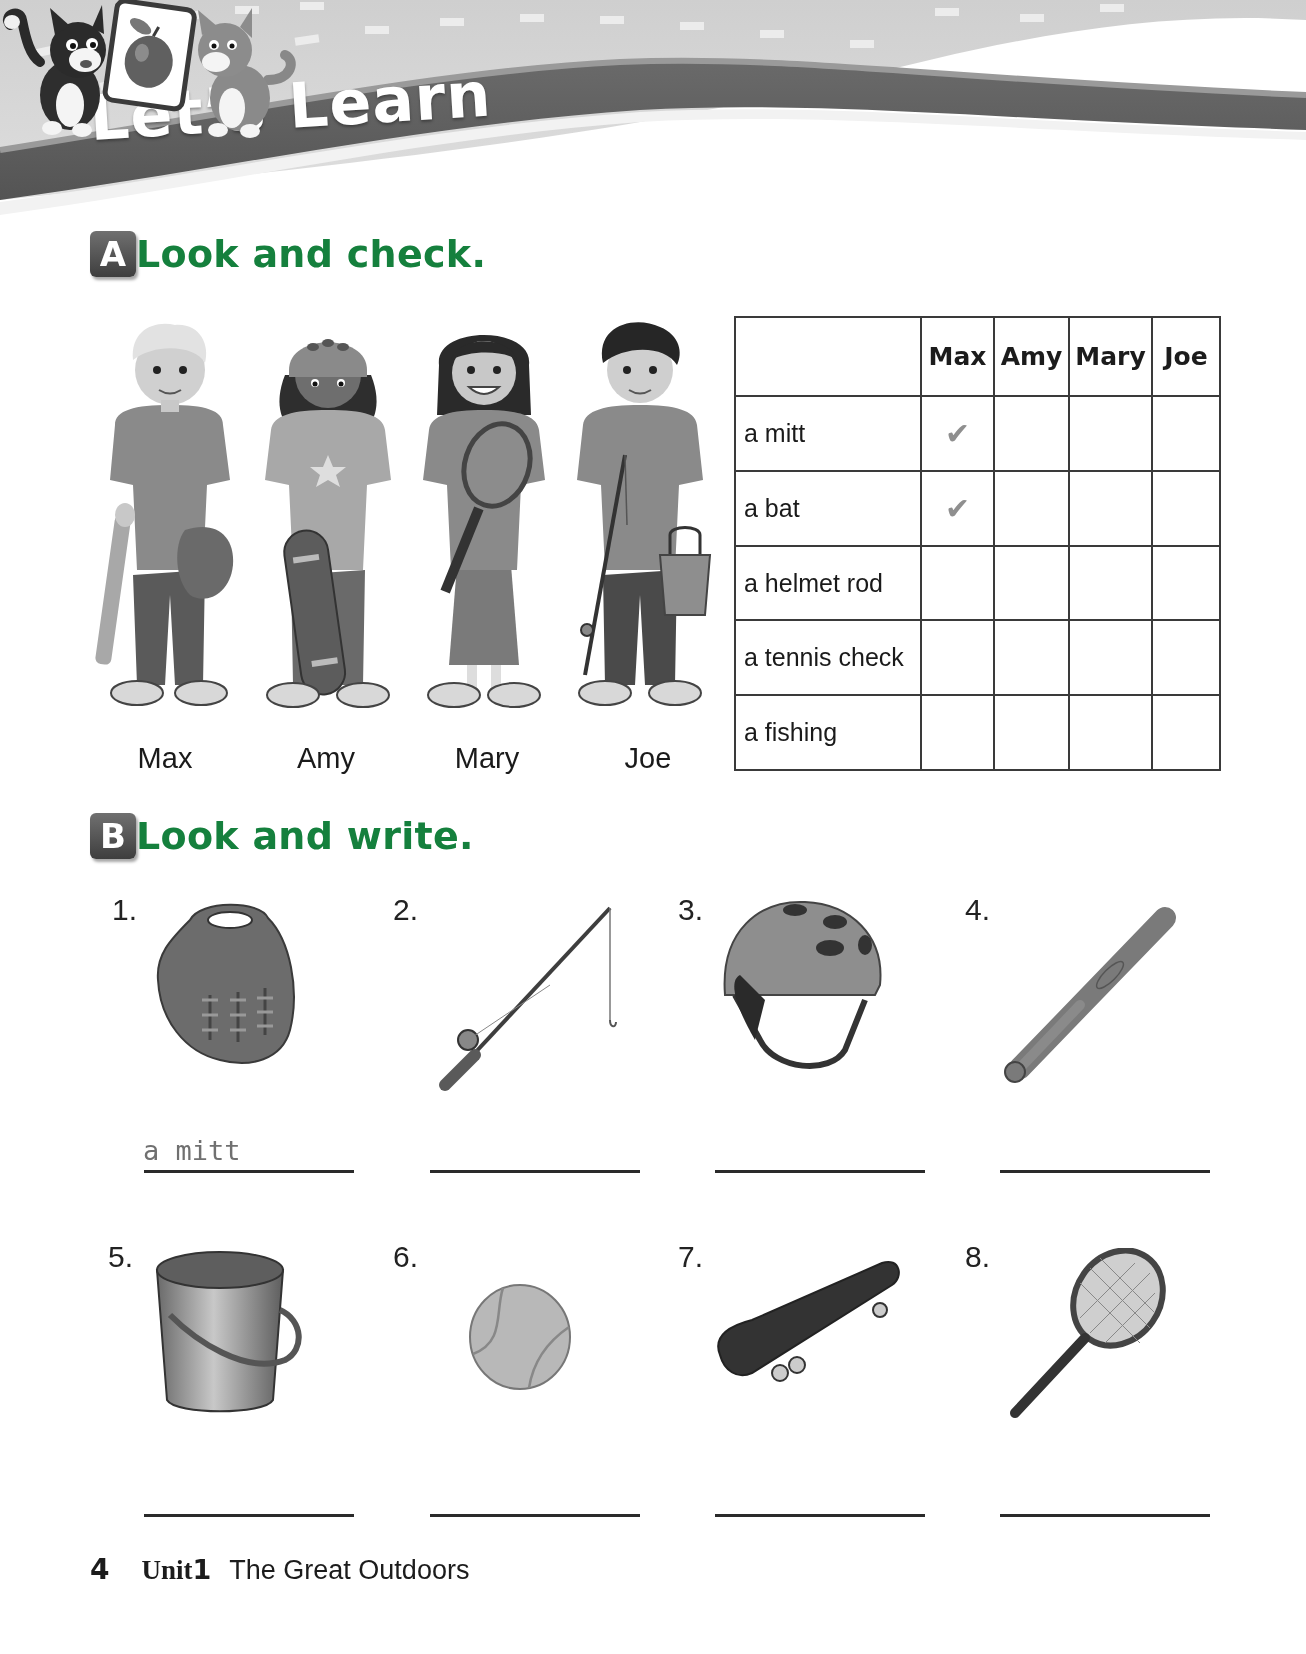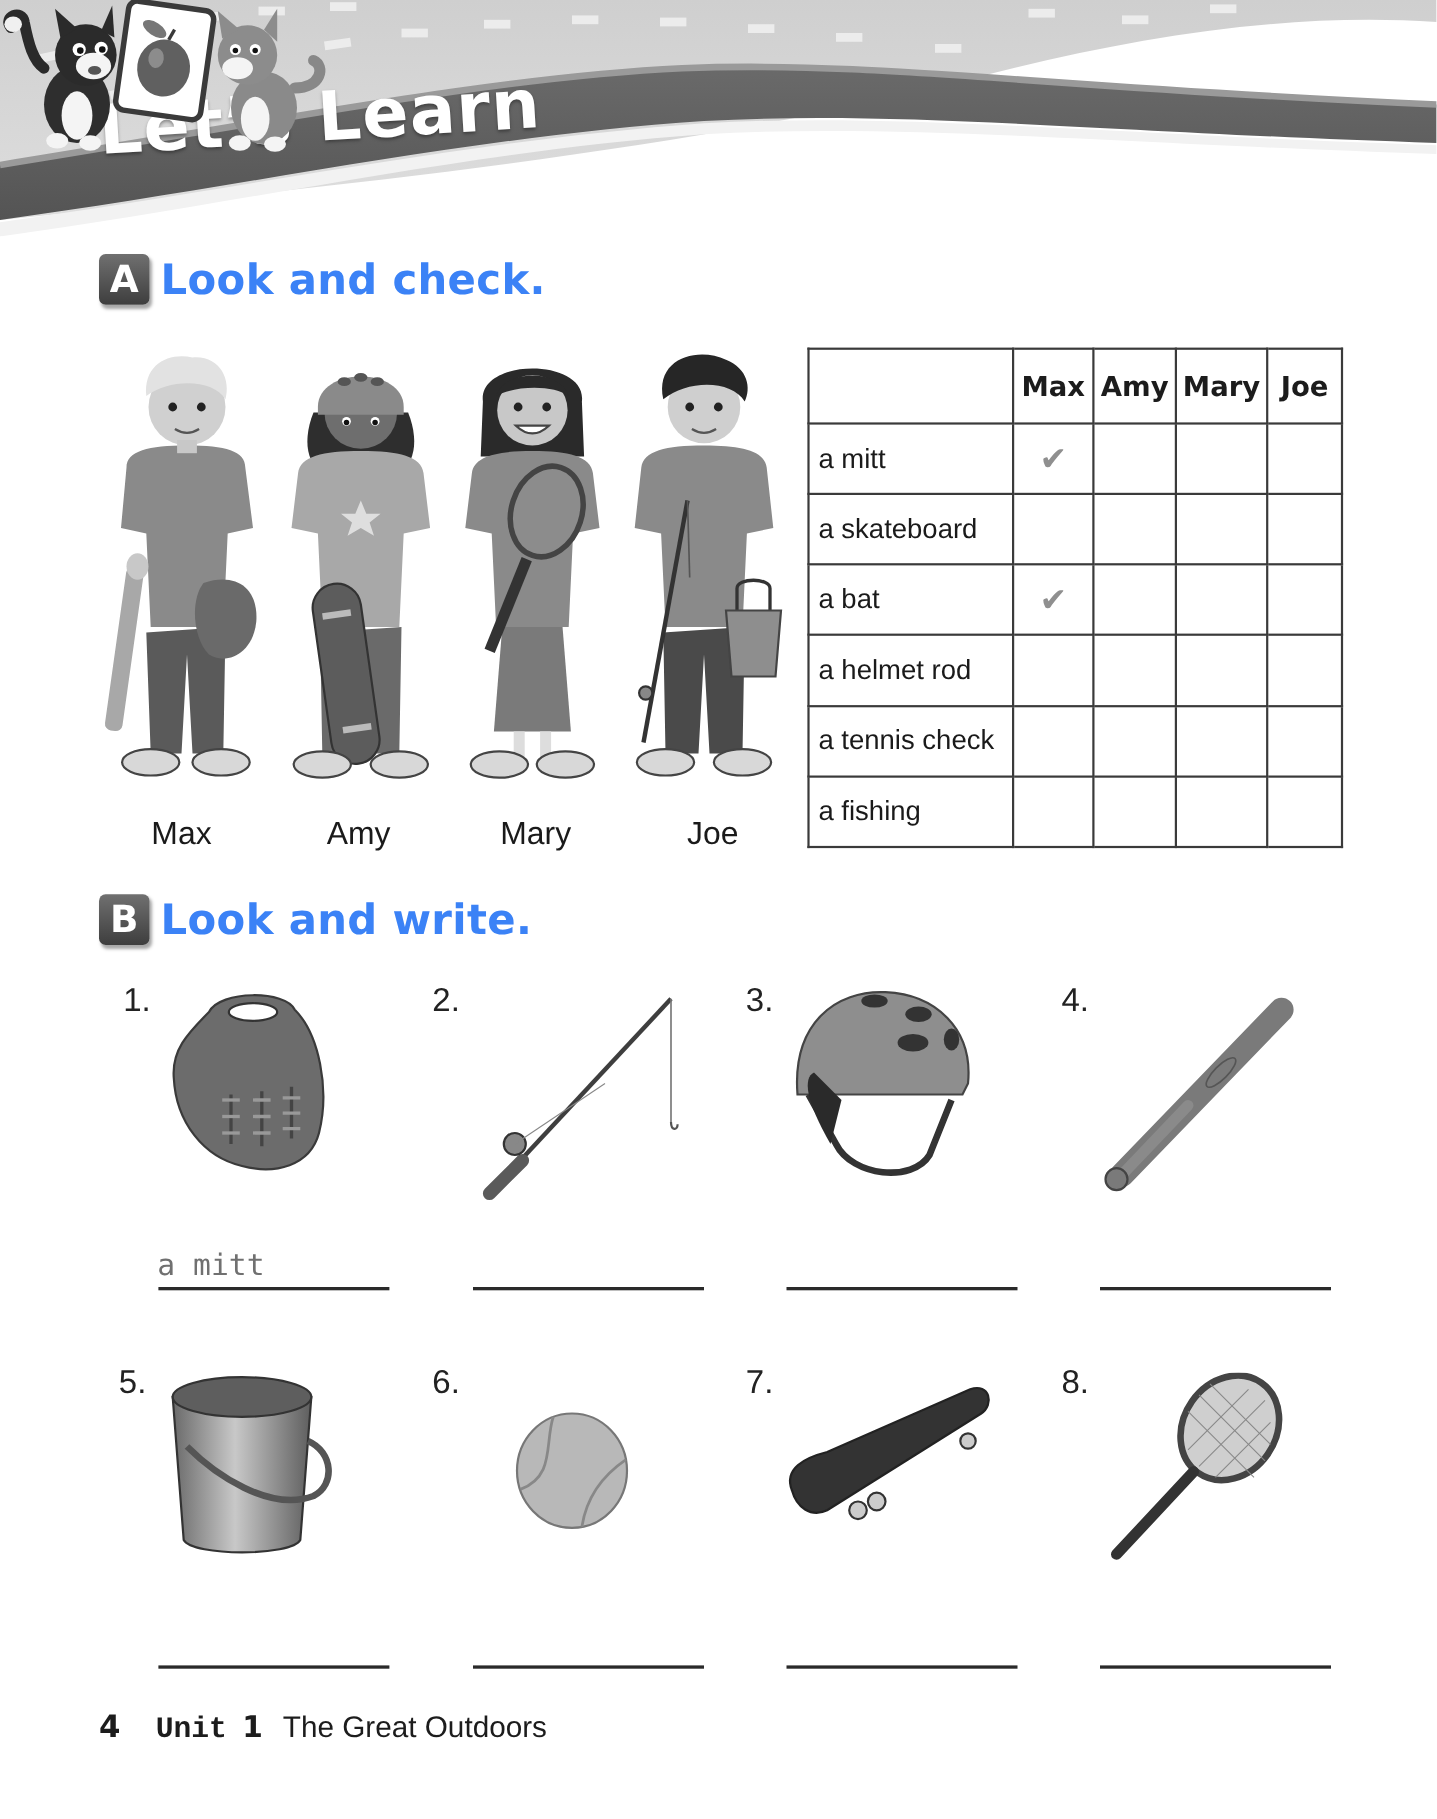--- a/index.html
+++ b/index.html
@@ -21,22 +21,22 @@
   
   .section-head { position: absolute; display: flex; align-items: center; }
   .badge {
     width: 46px; height: 46px; border-radius: 6px;
     background: linear-gradient(#707070, #3e3e3e);
     box-shadow: 2px 3px 3px rgba(0,0,0,0.35);
     color: #fff; font-family: "DejaVu Sans", sans-serif; font-weight: bold; font-size: 34px;
     display: flex; align-items: center; justify-content: center;
   }
   .head-text {
-    margin-left: 10px; font-family: "DejaVu Sans", sans-serif; font-weight: bold;
-    font-size: 38px; color: #3b82f6; letter-spacing: 0.3px;
+    font-family: "DejaVu Sans", sans-serif; font-weight: bold;
+    font-size: 38px; color: #15803d; letter-spacing: 0.3px;
   }
 
   
   .kids { position: absolute; left: 95px; top: 315px; width: 630px; height: 420px; }
   .kid { position: absolute; top: 0; width: 150px; height: 420px; }
   .kid-name { position: absolute; top: 742px; width: 150px; text-align: center; font-size: 29px; color: #1a1a1a; }
 
   
   table.check {
     position: absolute; left: 734px; top: 316px; width: 485px; height: 455px;
@@ -53,21 +53,21 @@
   .ex-num { position: absolute; font-size: 30px; color: #222; }
   .ex-pic { position: absolute; }
   .ex-line { position: absolute; height: 3px; background: #2a2a2a; width: 210px; }
   .ex-answer {
     position: absolute; font-family: "DejaVu Sans Mono", monospace; font-size: 27px; color: #707070;
   }
 
   
   .footer { position: absolute; left: 90px; top: 1553px; display: flex; align-items: baseline; font-size: 27px; color: #1c1c1c; }
   .footer .page { font-family: "DejaVu Sans", sans-serif; font-weight: bold; font-size: 28px; margin-right: 32px; }
-  .footer .unit { font-family: Liberation Mono, monospace; font-weight: bold; margin-right: 14px; }
+  .footer .unit { font-family: Liberation Serif, serif; font-weight: bold; }
   .footer .unitnum { font-family: "DejaVu Sans", sans-serif; font-weight: bold; margin-right: 18px; }
 </style>
 </head>
 <body>
 
 <div class="banner">
   <svg width="1306" height="215" viewBox="0 0 1306 215">
     <defs>
       <linearGradient id="sky" x1="0" y1="0" x2="0" y2="1">
         <stop offset="0" stop-color="#cfcfcf"></stop>
@@ -256,27 +256,20 @@
     <th>Joe</th>
   </tr>
   <tr>
     <td class="item">a mitt</td>
     <td class="mark">✔</td>
     <td class="mark"></td>
     <td class="mark"></td>
     <td class="mark"></td>
   </tr>
   <tr>
-    <td class="item">a skateboard</td>
-    <td class="mark"></td>
-    <td class="mark"></td>
-    <td class="mark"></td>
-    <td class="mark"></td>
-  </tr>
-  <tr>
     <td class="item">a bat</td>
     <td class="mark">✔</td>
     <td class="mark"></td>
     <td class="mark"></td>
     <td class="mark"></td>
   </tr>
   <tr>
     <td class="item">a helmet rod</td>
     <td class="mark"></td>
     <td class="mark"></td>

